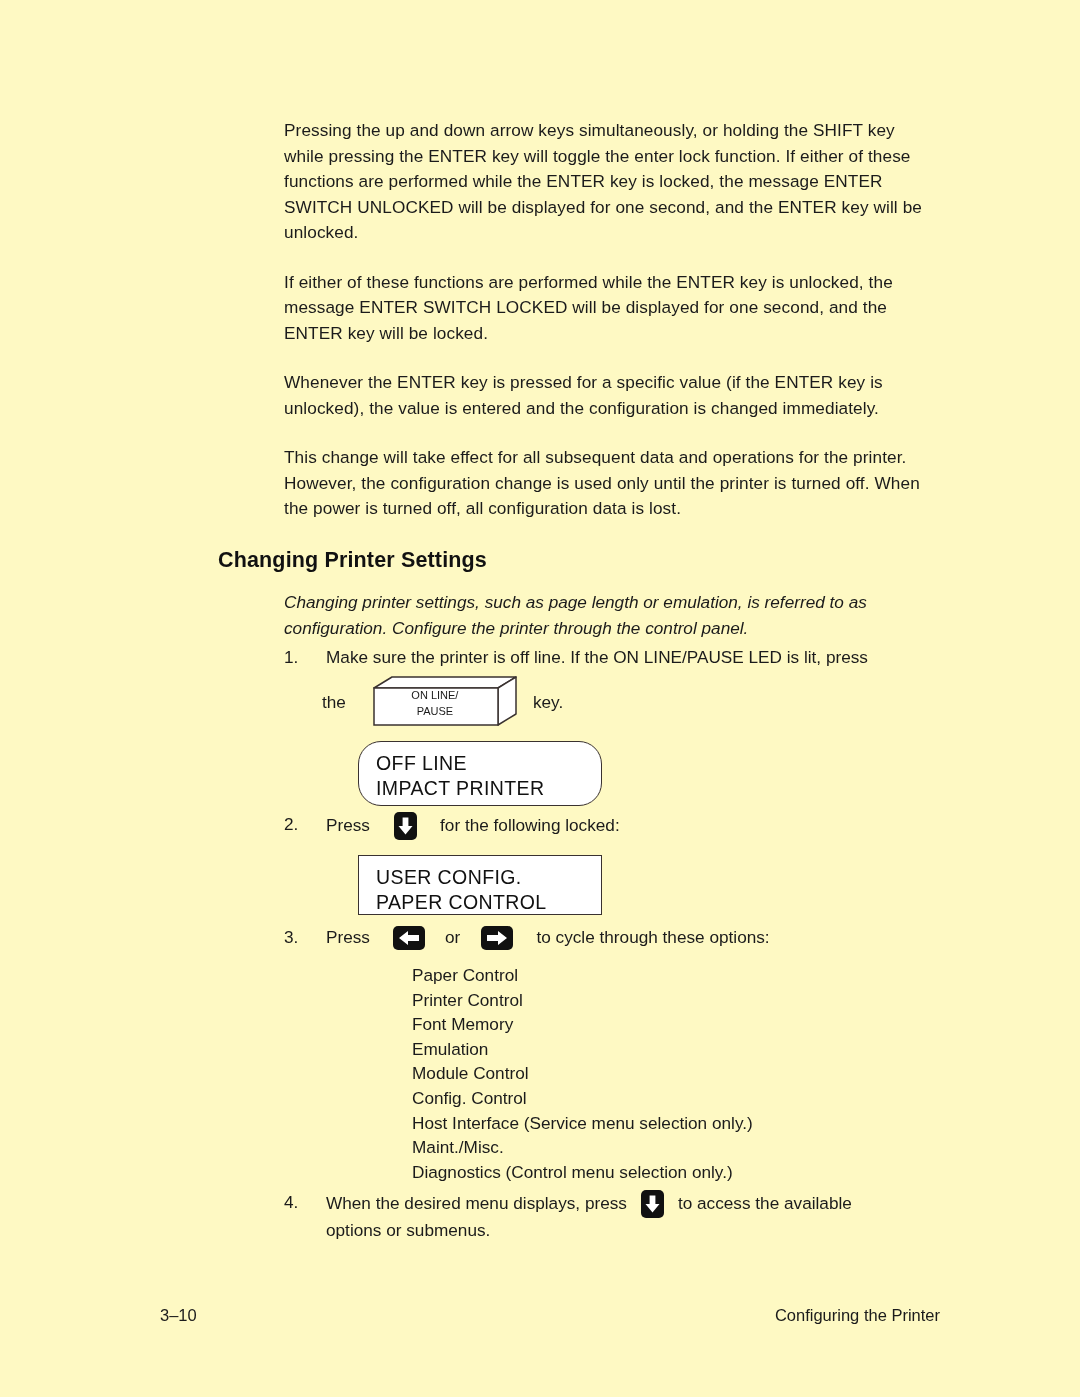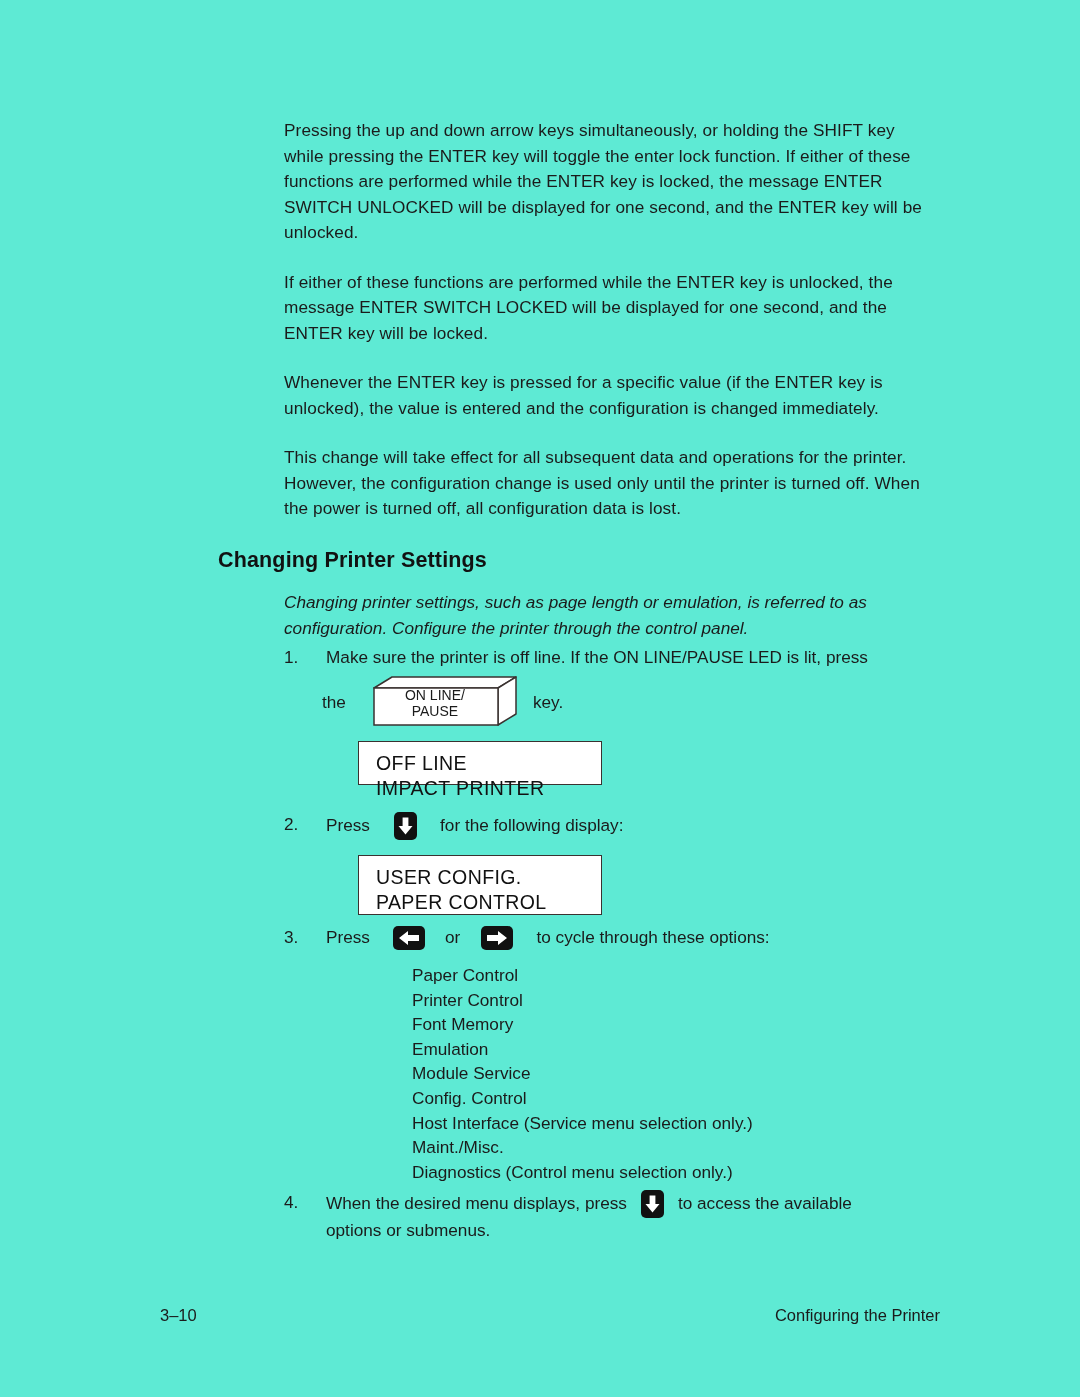--- a/index.html
+++ b/index.html
@@ -13,21 +13,21 @@
     height: 1397px;
     position: relative;
     font-family: "Liberation Sans", sans-serif;
     color: #1a1a1a;
     overflow: hidden;
   }
 
   .page {
     position: absolute;
     inset: 0;
-    background: #5eead4;
+    background: #fef9c3;
   }
 
   
   .content {
     position: absolute;
     left: 284px;
     top: 118px;
     width: 650px;
   }
 
@@ -118,41 +118,41 @@
     width: 168px;
     height: 52px;
   }
   .keycap svg { display: block; }
   .keycap .caplabel {
     position: absolute;
     left: 20px;
     top: 11px;
     width: 118px;
     text-align: center;
-    font-size: 14px;
+    font-size: 11px;
     line-height: 16px;
     color: #1b1b1b;
     pointer-events: none;
   }
 
   
   .lcd {
     position: absolute;
     box-sizing: border-box;
     border: 1.6px solid #3a3230;
     background: #ffffff;
     padding: 9px 0 0 17px;
   }
   .lcd .line {
     font-size: 19.5px;
     line-height: 25px;
     letter-spacing: 0.4px;
     color: #111111;
   }
-  #lcd1 { left: 358px; top: 741px; width: 244px; height: 44px; }
+  #lcd1 { left: 358px; top: 741px; width: 244px; height: 65px; border-radius: 23px; }
   #lcd2 { left: 358px; top: 855px; width: 244px; height: 60px; }
 
   
   .kbtn {
     display: inline-block;
     vertical-align: middle;
     background: #111111;
     border-radius: 5px;
     position: relative;
   }
@@ -245,21 +245,21 @@
     <span class="num">2.</span>
     <span class="txt inline-row">
       <span>Press</span>
       <span style="display:inline-block;width:14px"></span>
       <span class="kbtn vert">
         <svg width="23" height="28" viewBox="0 0 23 28" aria-hidden="true">
           <path d="M11.5 22.5 L4.5 14 L8.6 14 L8.6 5.5 L14.4 5.5 L14.4 14 L18.5 14 Z" fill="#ffffff"></path>
         </svg>
       </span>
       <span style="display:inline-block;width:14px"></span>
-      <span>for the following display:</span>
+      <span>for the following locked:</span>
     </span>
   </div>
 
   <div class="lcd" id="lcd2">
     <div class="line">USER CONFIG.</div>
     <div class="line">PAPER CONTROL</div>
   </div>
 
   <div class="step" id="step3">
     <span class="num">3.</span>
@@ -282,21 +282,21 @@
       <span style="display:inline-block;width:14px"></span>
       <span>to cycle through these options:</span>
     </span>
   </div>
 
   <div class="options">
     <div>Paper Control</div>
     <div>Printer Control</div>
     <div>Font Memory</div>
     <div>Emulation</div>
-    <div>Module Service</div>
+    <div>Module Control</div>
     <div>Config. Control</div>
     <div>Host Interface (Service menu selection only.)</div>
     <div>Maint./Misc.</div>
     <div>Diagnostics (Control menu selection only.)</div>
   </div>
 
   <div class="step" id="step4">
     <span class="num">4.</span>
     <span class="txt">
       <span class="inline-row">

